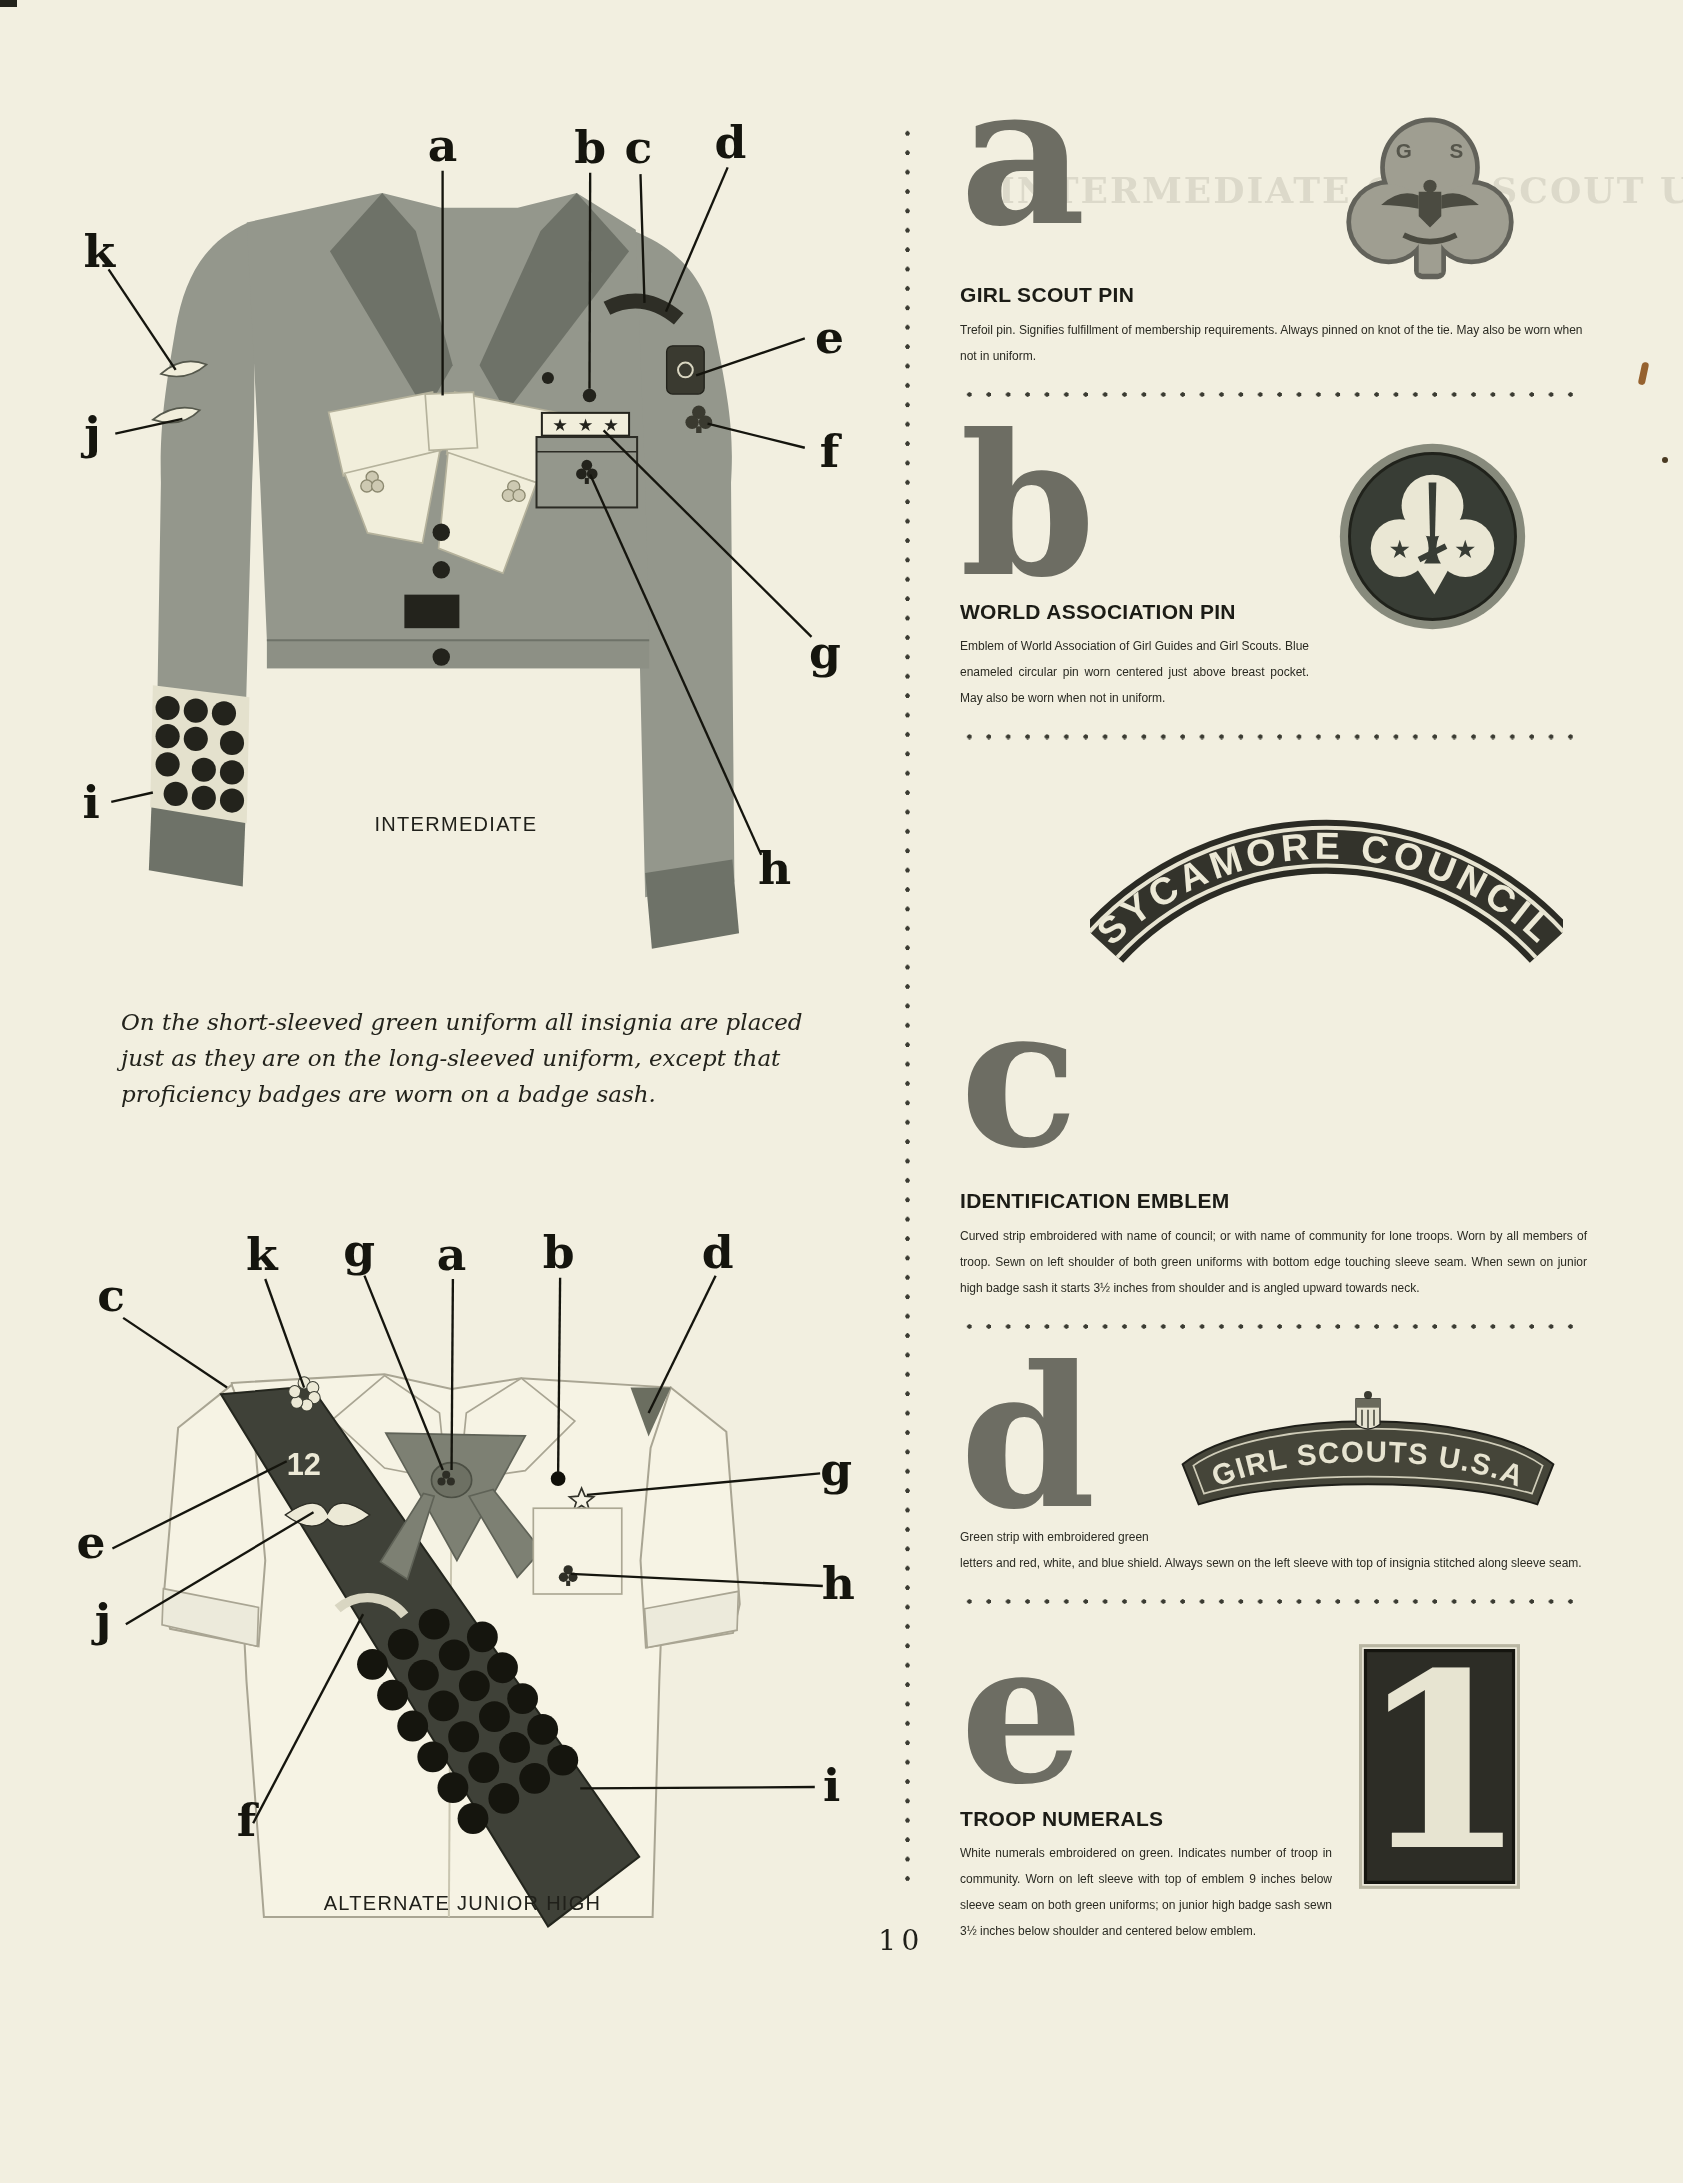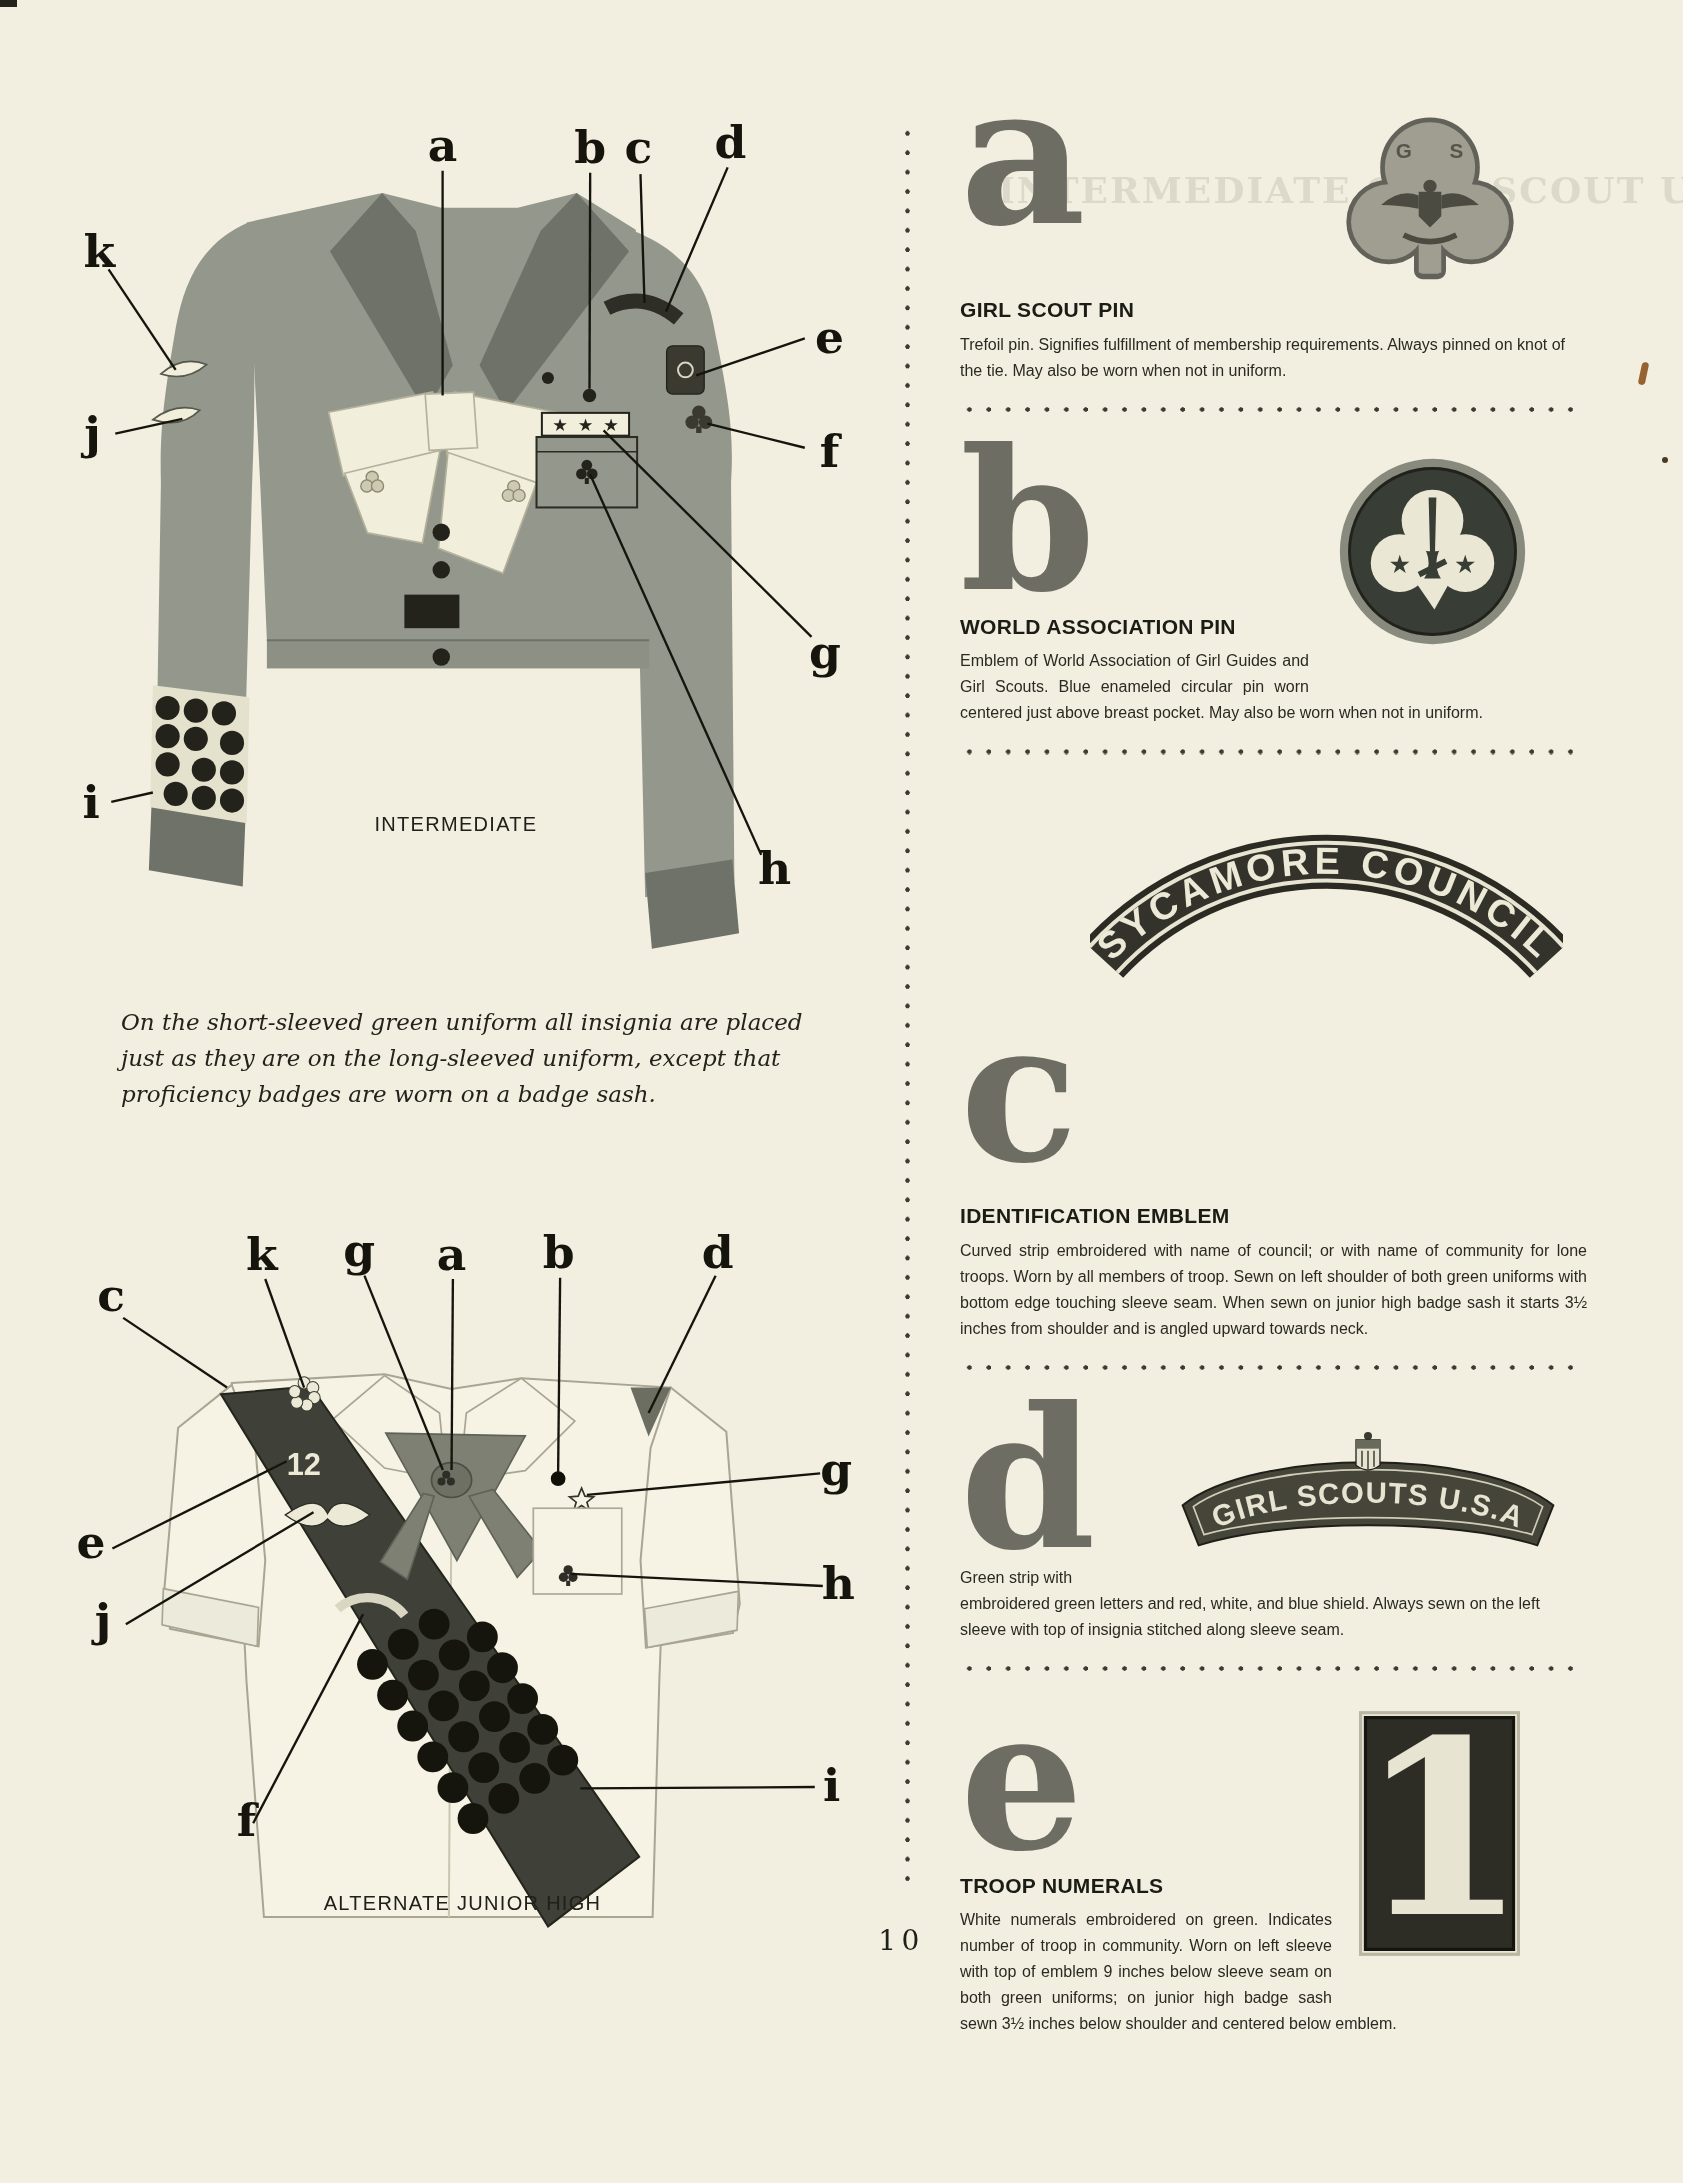--- a/index.html
+++ b/index.html
@@ -27,24 +27,24 @@
   }
   #rightcol{left:960px;top:80px;width:627px}
   section{position:relative}
   .bigletter{
     font-family:"DejaVu Serif","Liberation Serif",serif;font-weight:bold;
     font-size:194px;line-height:.78;color:#6d6d63;
   }
   section h3{
     font-size:21px;font-weight:bold;letter-spacing:0.3px;color:#1c1c16;margin:17.4px 0 0;
   }
-  section p{font-size:16px;line-height:26px;margin:9.4px 0 0;color:#2a2a22}
+  section p{font-size:12px;line-height:26px;margin:9.4px 0 0;color:#2a2a22}
   .just{text-align:justify}
   .clr{clear:right}
-  .h-a{margin-top:67px}
+  .h-a{margin-top:52px}
   .h-c{margin-top:36px}
   .h-d{margin-top:14.8px}
   .patch{float:right}
   .patch-a{margin:31px 63px 17.4px 27px}
   .patch-b{margin:9.4px 58px 24px 27px}
   .patch-c{margin:0 24px 17.4px 16px}
   .patch-d{margin:9.4px 19px 14.8px 16px}
   .patch-e{margin:5.4px 67px 29.5px 27px}
   .dotline-h{
     height:5.4px;margin:23px 0 34px;

